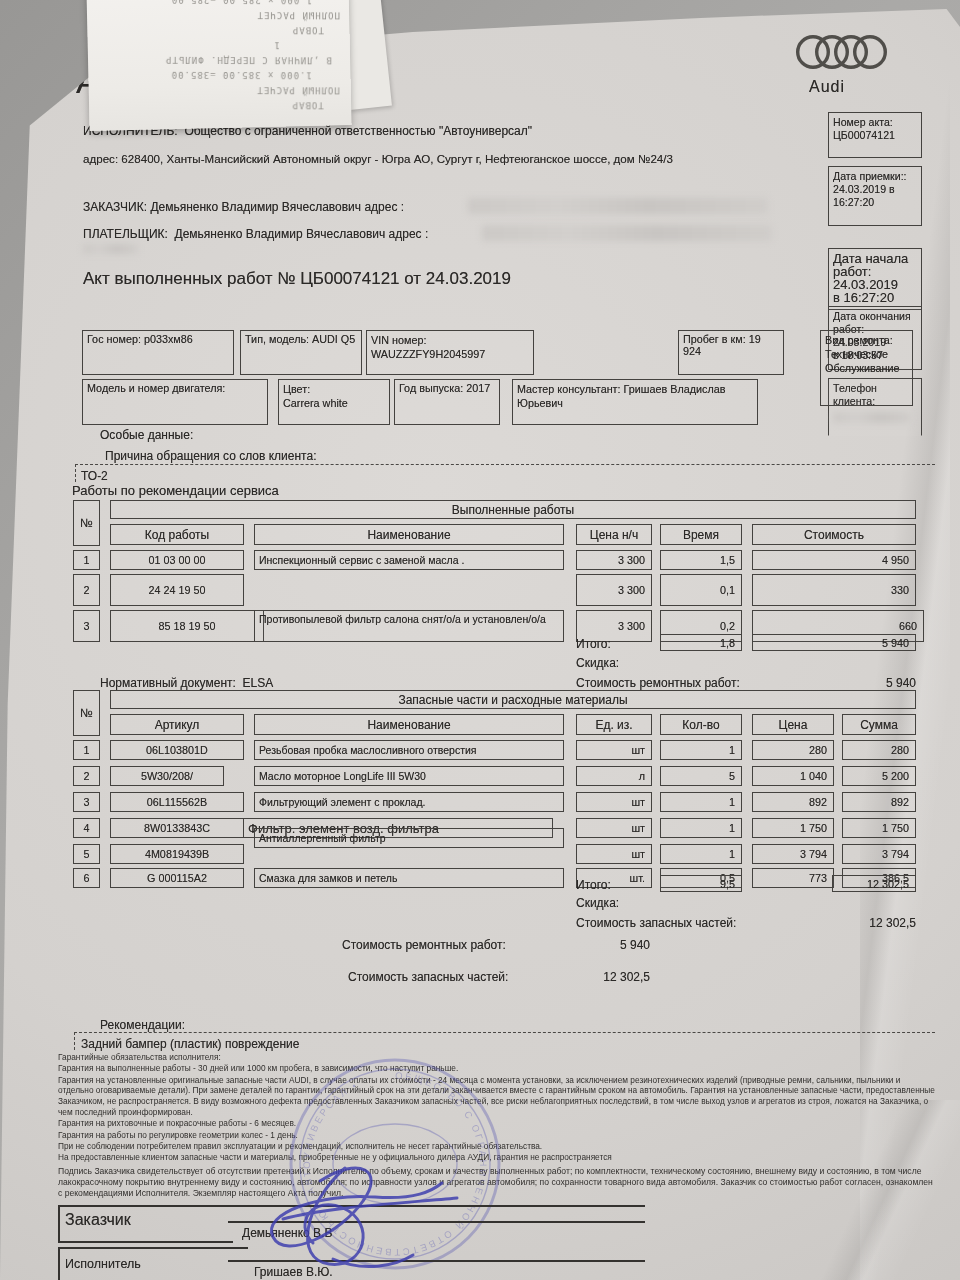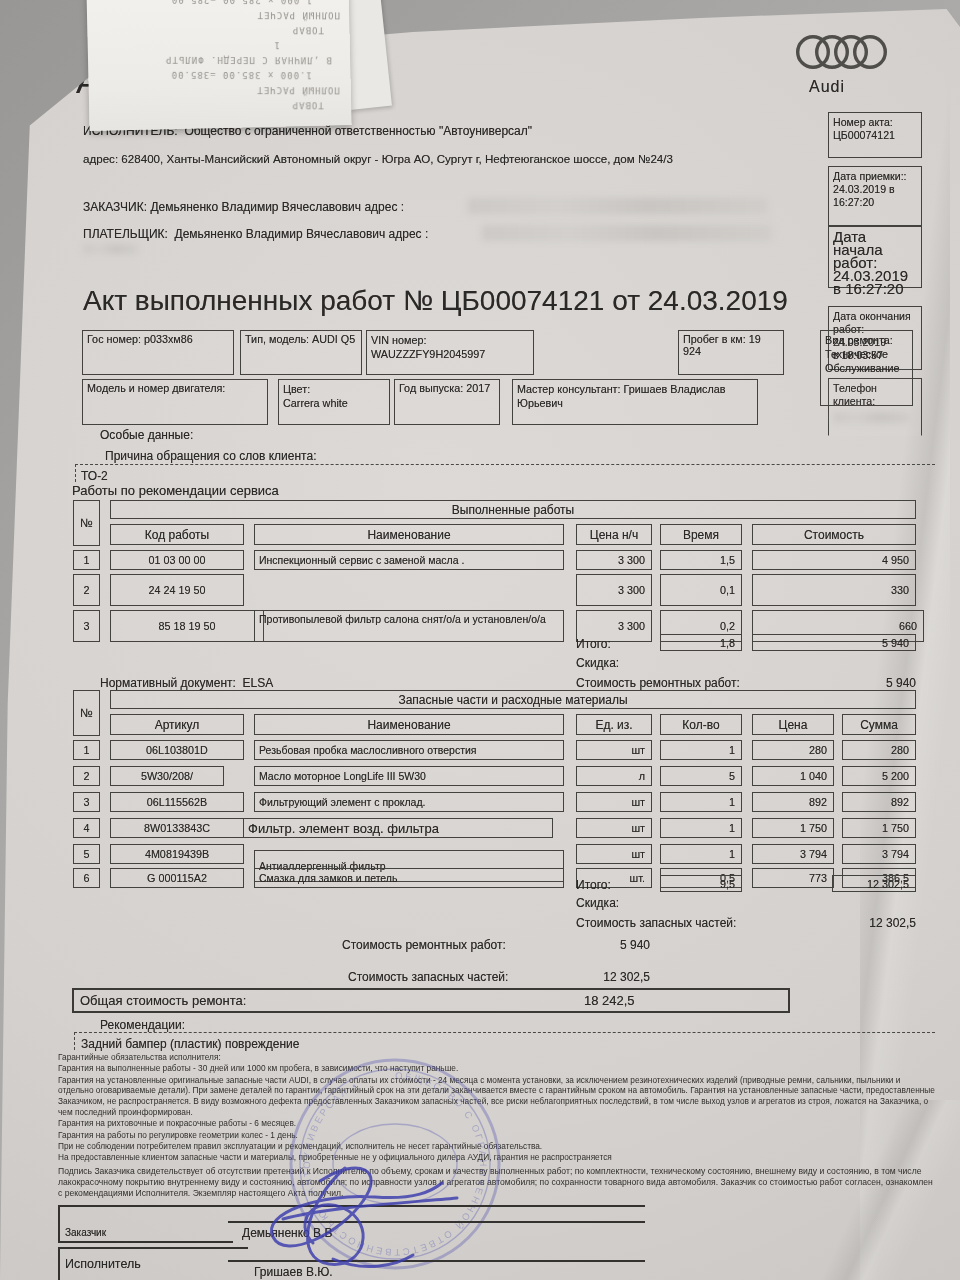--- a/index.html
+++ b/index.html
@@ -56,21 +56,21 @@
 
   <div class="abs box" style="left:828px;top:112px;width:94px;height:46px;padding:3px 4px;font-size:10.6px;line-height:13px">
     <div class="tx">Номер акта:</div>
     <div class="tx">ЦБ00074121</div>
   </div>
   <div class="abs box" style="left:828px;top:166px;width:94px;height:60px;padding:3px 4px;font-size:10.6px;line-height:13px">
     <div class="tx">Дата приемки::</div>
     <div class="tx">24.03.2019 в</div>
     <div class="tx">16:27:20</div>
   </div>
-  <div class="abs box" style="left:828px;top:226px;width:94px;height:62px;padding:3px 4px;font-size:15px;line-height:13px">
+  <div class="abs box" style="left:828px;top:248px;width:94px;height:62px;padding:3px 4px;font-size:13px;line-height:13px">
     <div class="tx">Дата начала</div>
     <div class="tx">работ: 24.03.2019</div>
     <div class="tx">в 16:27:20</div>
   </div>
   <div class="abs box" style="left:828px;top:306px;width:94px;height:64px;padding:3px 4px;font-size:10.6px;line-height:13px">
     <div class="tx">Дата окончания</div>
     <div class="tx">работ: 24.03.2019</div>
     <div class="tx">в 18:03:57</div>
   </div>
   <div class="abs tx b f12" style="left:83px;top:124px">
@@ -85,21 +85,21 @@
   <div class="abs tx b f12" style="left:83px;top:200px">
     <span>ЗАКАЗЧИК:</span>&nbsp;<span>Демьяненко Владимир Вячеславович адрес :</span>
   </div>
   <div class="abs blur" style="left:468px;top:198px;width:300px;height:16px"></div>
   <div class="abs tx b f12" style="left:83px;top:227px">
     <span>ПЛАТЕЛЬЩИК:</span>&nbsp;&nbsp;<span>Демьяненко Владимир Вячеславович адрес :</span>
   </div>
   <div class="abs blur" style="left:482px;top:225px;width:290px;height:16px"></div>
   <div class="abs blur" style="left:83px;top:244px;width:55px;height:10px"></div>
 
-  <div class="abs tx b" style="left:83px;top:285px;font-size:28px">Акт выполненных работ № ЦБ00074121 от 24.03.2019</div>
+  <div class="abs tx b" style="left:83px;top:269px;font-size:17px">Акт выполненных работ № ЦБ00074121 от 24.03.2019</div>
 
   <div class="abs box cell f11" style="left:82px;top:330px;width:152px;height:45px">
     <span class="tx">Гос номер:</span> <span class="tx">p033хм86</span>
   </div>
   <div class="abs box cell f11" style="left:240px;top:330px;width:122px;height:45px">
     <span class="tx">Тип, модель:</span> <span class="tx">AUDI Q5</span>
   </div>
   <div class="abs box cell f11" style="left:366px;top:330px;width:168px;height:45px;line-height:14px">
     <div class="tx">VIN номер:</div>
     <div class="tx">WAUZZZFY9H2045997</div>
@@ -211,21 +211,21 @@
     <div class="abs box cc tx f11" style="left:0;top:128px;width:27px;height:20px">4</div>
     <div class="abs box cc tx f11" style="left:37px;top:128px;width:134px;height:20px">8W0133843C</div>
     <div class="abs box ll tx cell" style="left:170px;top:128px;width:310px;height:20px;font-size:13px">Фильтр. элемент возд. фильтра</div>
     <div class="abs box rr tx f11" style="left:503px;top:128px;width:76px;height:20px">шт</div>
     <div class="abs box rr tx f11" style="left:587px;top:128px;width:82px;height:20px">1</div>
     <div class="abs box rr tx f11" style="left:679px;top:128px;width:82px;height:20px">1 750</div>
     <div class="abs box rr tx f11" style="left:769px;top:128px;width:74px;height:20px">1 750</div>
 
     <div class="abs box cc tx f11" style="left:0;top:154px;width:27px;height:20px">5</div>
     <div class="abs box cc tx f11" style="left:37px;top:154px;width:134px;height:20px">4M0819439B</div>
-    <div class="abs box ll tx cell" style="left:181px;top:160px;width:310px;height:32px;font-size:10.5px">Антиаллергенный фильтр</div>
+    <div class="abs box ll tx cell" style="left:181px;top:138px;width:310px;height:20px;font-size:10.5px">Антиаллергенный фильтр</div>
     <div class="abs box rr tx f11" style="left:503px;top:154px;width:76px;height:20px">шт</div>
     <div class="abs box rr tx f11" style="left:587px;top:154px;width:82px;height:20px">1</div>
     <div class="abs box rr tx f11" style="left:679px;top:154px;width:82px;height:20px">3 794</div>
     <div class="abs box rr tx f11" style="left:769px;top:154px;width:74px;height:20px">3 794</div>
 
     <div class="abs box cc tx f11" style="left:0;top:178px;width:27px;height:20px">6</div>
     <div class="abs box cc tx f11" style="left:37px;top:178px;width:134px;height:20px">G  000115A2</div>
     <div class="abs box ll tx cell" style="left:181px;top:178px;width:310px;height:20px;font-size:10.5px">Смазка для замков и петель</div>
     <div class="abs box rr tx f11" style="left:503px;top:178px;width:76px;height:20px">шт.</div>
     <div class="abs box rr tx f11" style="left:587px;top:178px;width:82px;height:20px">0,5</div>
@@ -238,24 +238,20 @@
     <div class="abs tx b f12" style="left:503px;top:206px">Скидка:</div>
     <div class="abs tx b f12" style="left:503px;top:226px">Стоимость запасных частей:</div>
     <div class="abs rr tx b f12" style="left:679px;top:226px;width:164px">12 302,5</div>
   </div>
 
   <div class="abs tx b f12" style="left:342px;top:938px">Стоимость ремонтных работ:</div>
   <div class="abs rr tx b f12" style="left:560px;top:938px;width:90px">5 940</div>
   <div class="abs tx b f12" style="left:348px;top:970px">Стоимость запасных частей:</div>
   <div class="abs rr tx b f12" style="left:560px;top:970px;width:90px">12 302,5</div>
 
-  <div class="abs" style="left:72px;top:988px;width:718px;height:25px;border:2.2px solid #3b3936;box-sizing:border-box">
-    <span class="abs tx b" style="left:6px;top:3px;font-size:13px">Общая стоимость ремонта:</span>
-    <span class="abs tx b" style="left:510px;top:3px;font-size:13px">18 242,5</span>
-  </div>
 
   <div class="abs tx b f12" style="left:100px;top:1018px">Рекомендации:</div>
   <div class="abs dash" style="left:74px;top:1032px;width:861px;border-left:1.6px dashed #4a4845;height:18px;box-sizing:border-box;padding:1px 0 0 6px">
     <span class="tx b f12">Задний бампер (пластик) повреждение</span>
   </div>
 
   <div class="abs fine" style="left:58px;top:1052px;width:878px">
     <p>Гарантийные обязательства исполнителя:</p>
     <p>Гарантия на выполненные работы - 30 дней или 1000 км пробега, в зависимости, что наступит раньше.</p>
     <p>Гарантия на установленные оригинальные запасные части AUDI, в случае оплаты их стоимости - 24 месяца с момента установки, за исключением резинотехнических изделий (приводные ремни, сальники, пыльники и отдельно оговариваемые детали). При замене деталей по гарантии, гарантийный срок на эти детали заканчивается вместе с гарантийным сроком на автомобиль. Гарантия на установленные запасные части, предоставленные Заказчиком, не распространяется. В виду возможного дефекта предоставленных Заказчиком  запасных частей, все риски неблагоприятных последствий, в том числе  выход узлов и агрегатов из строя, ложатся на Заказчика, о чем последний проинформирован.</p>
@@ -271,21 +267,21 @@
     <circle cx="112" cy="112" r="95" fill="none" stroke="#4a4aae" stroke-width="1.4"></circle>
     <ellipse cx="112" cy="112" rx="62" ry="40" fill="none" stroke="#4a4aae" stroke-width="1.4"></ellipse>
     <path id="stamp-arc" d="M112,27 a85,85 0 1,1 -0.01,0" fill="none"></path>
     <text font-size="9.5" fill="#4a4aae" letter-spacing="2.5">
       <textPath href="#stamp-arc">ОБЩЕСТВО С ОГРАНИЧЕННОЙ ОТВЕТСТВЕННОСТЬЮ • АВТОУНИВЕРСАЛ •</textPath>
     </text>
   </svg>
 
   <div class="abs" style="left:58px;top:1205px;width:587px;border-top:2px solid #34322f"></div>
   <div class="abs" style="left:58px;top:1205px;width:175px;height:38px;border-left:2px solid #34322f;border-bottom:2px solid #34322f;box-sizing:border-box">
-    <span class="tx b" style="font-size:10px;margin:22px 0 0 5px;display:inline-block">Заказчик</span>
+    <span class="tx b" style="font-size:16px;margin:6px 0 0 5px;display:inline-block">Заказчик</span>
   </div>
   <div class="abs" style="left:228px;top:1221px;width:417px;border-top:2px solid #34322f"></div>
   <div class="abs tx b f12" style="left:242px;top:1226px">Демьяненко В.В</div>
 
   <div class="abs" style="left:58px;top:1247px;width:190px;height:38px;border-top:2px solid #34322f;border-left:2px solid #34322f;box-sizing:border-box">
     <span class="tx b" style="font-size:12.5px;margin:8px 0 0 5px;display:inline-block">Исполнитель</span>
   </div>
   <div class="abs" style="left:228px;top:1260px;width:417px;border-top:2px solid #34322f"></div>
   <div class="abs tx b f12" style="left:254px;top:1265px">Гришаев В.Ю.</div>
 

